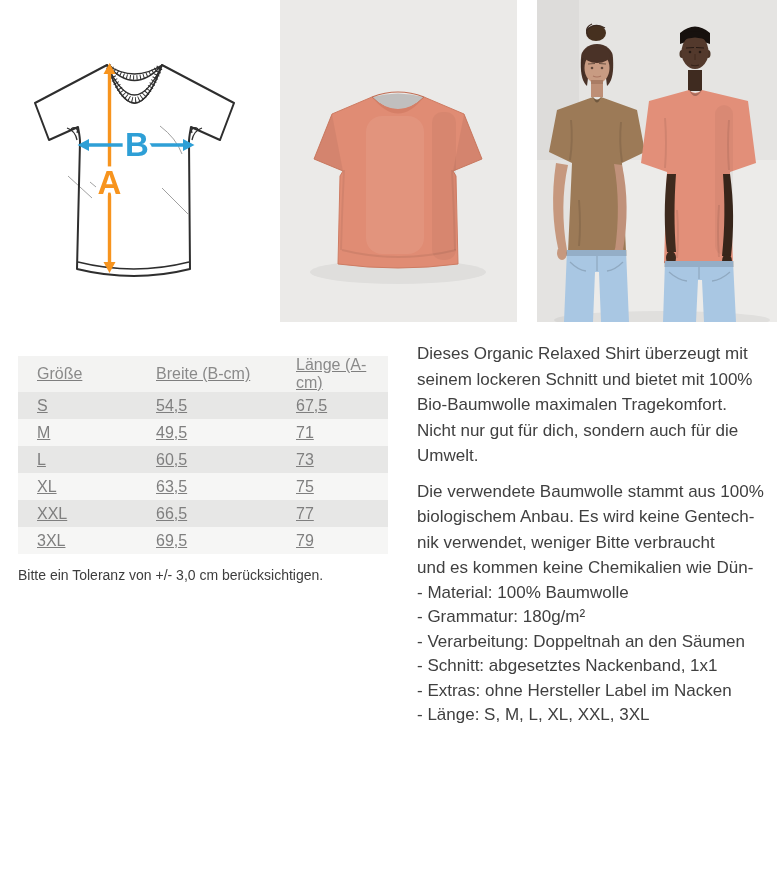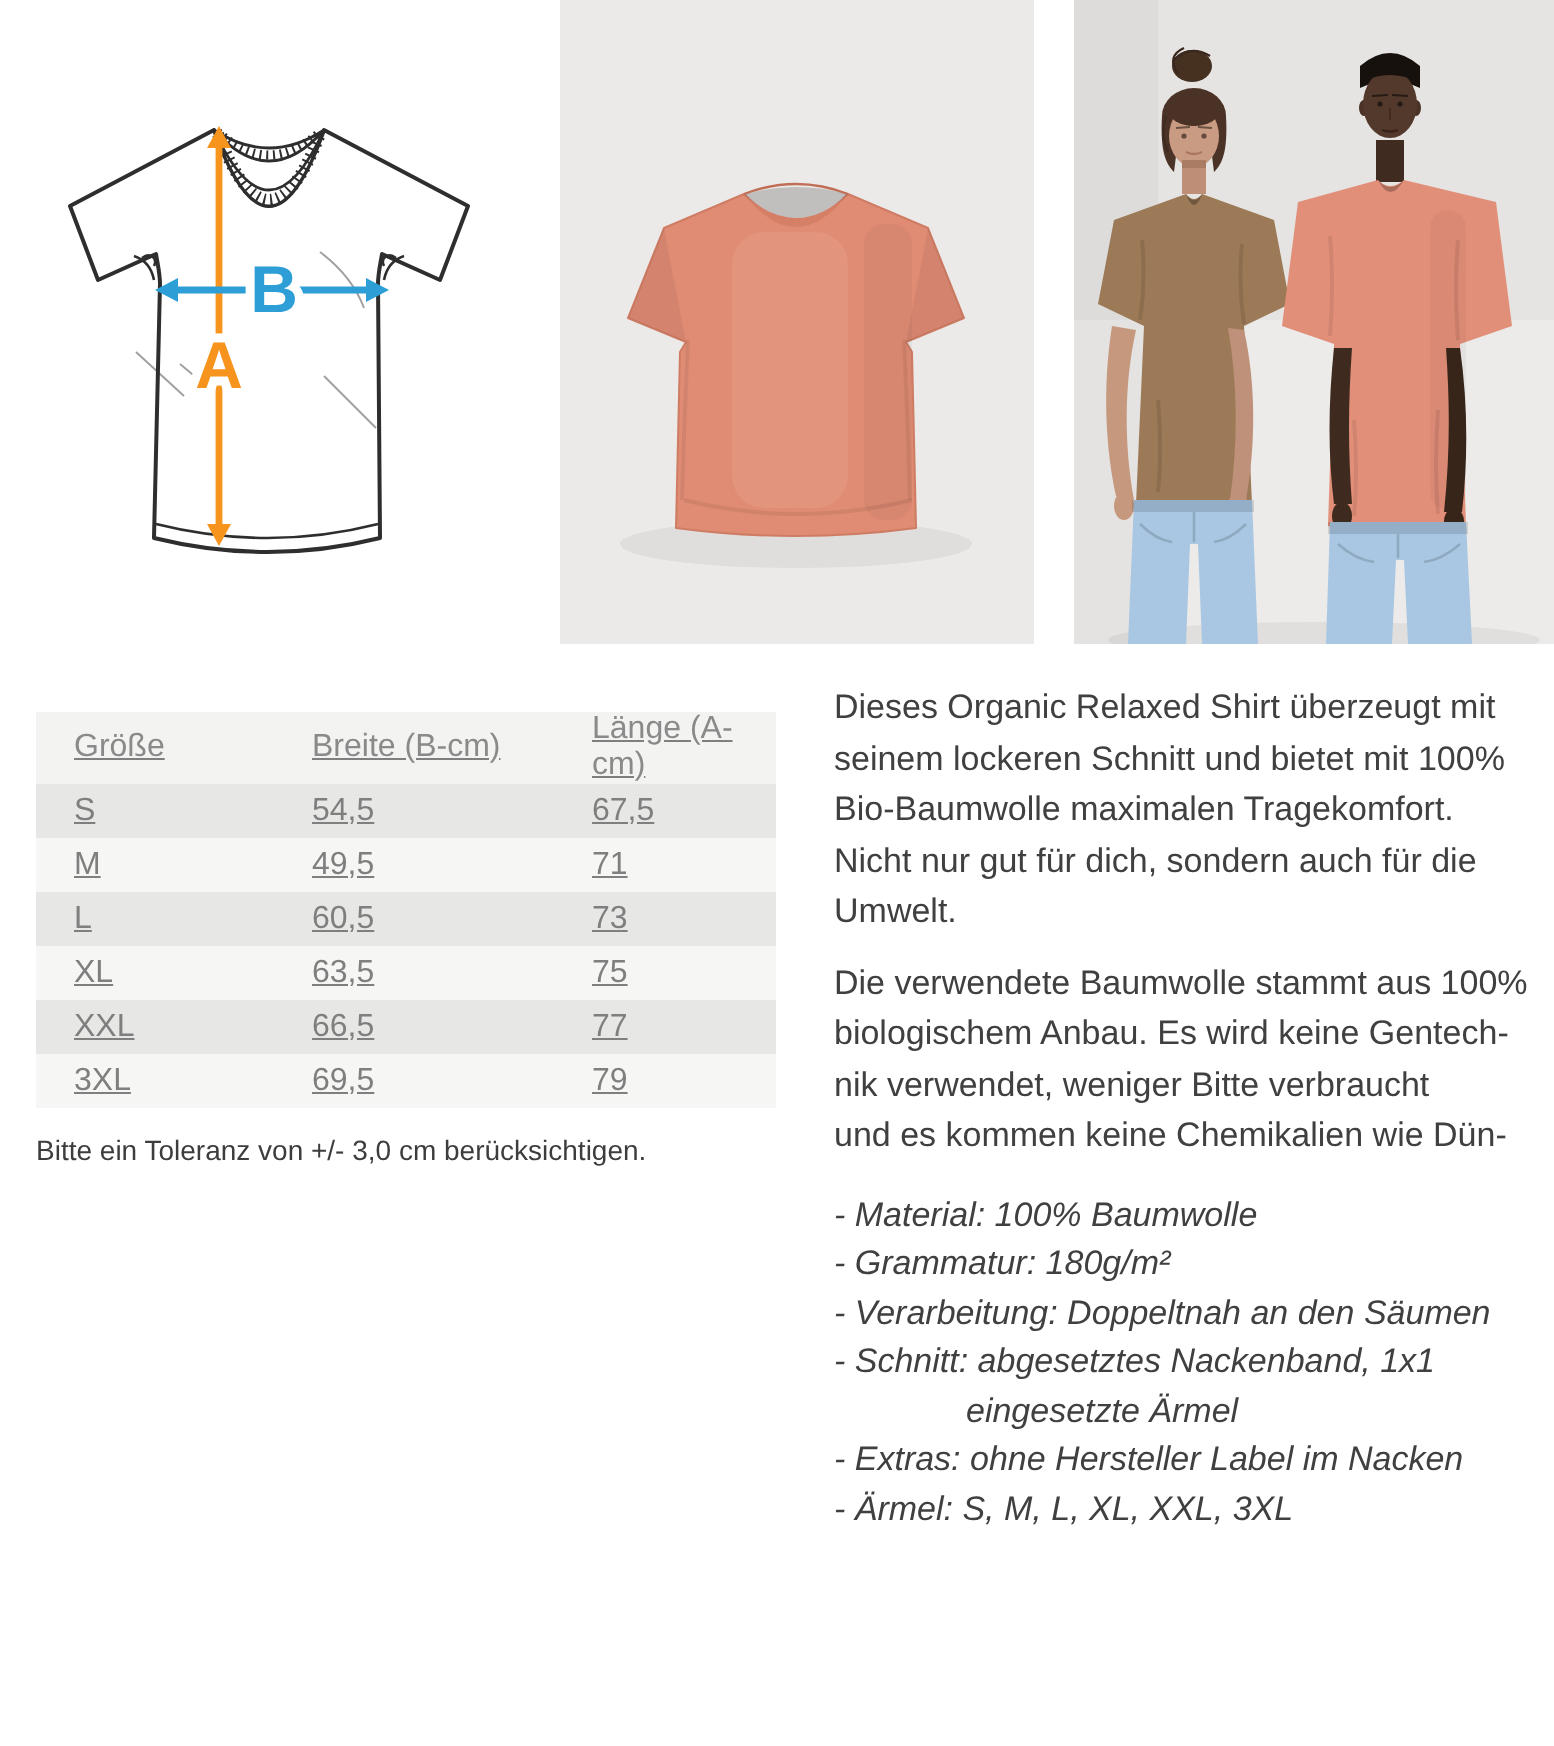--- a/index.html
+++ b/index.html
@@ -16,21 +16,21 @@
     height:29px;padding:0 0 0 19px;}
   table.size-table td{height:27px;padding:0 0 0 19px;}
   table.size-table tbody tr:nth-child(odd){background:#E7E7E6;}
   table.size-table tbody tr:nth-child(even){background:#F6F6F5;}
 
   .tolerance{position:absolute;left:18px;top:567px;margin:0;font-size:14px;color:#3D3D3D;}
 
   .desc{position:absolute;left:417px;top:341px;width:356px;font-size:17px;color:#404040;line-height:25.5px;}
   .desc p{margin:0;}
   .desc p.p2{margin-top:10px;}
-  .desc p.specs{margin-top:15px;line-height:24.5px;font-style:italic;}
+  .desc p.specs{line-height:24.5px;}
   .line{display:block;}
   .line.indent{padding-left:66px;}
 </style>
 </head>
 <body>
 
 <div class="page">
 
   <figure class="panel" id="panel-diagram">
     <svg width="240" height="305" viewBox="0 0 240 305">
@@ -226,19 +226,18 @@
       <span class="line">Die verwendete Baumwolle stammt aus 100%</span>
       <span class="line">biologischem Anbau. Es wird keine Gentech-</span>
       <span class="line">nik verwendet, weniger Bitte verbraucht</span>
       <span class="line">und es kommen keine Chemikalien wie Dün-</span>
     </p>
     <p class="specs">
       <span class="line">- Material: 100% Baumwolle</span>
       <span class="line">- Grammatur: 180g/m²</span>
       <span class="line">- Verarbeitung: Doppeltnah an den Säumen</span>
       <span class="line">- Schnitt: abgesetztes Nackenband, 1x1</span>
-      <span class="line indent">eingesetzte Ärmel</span>
       <span class="line">- Extras: ohne Hersteller Label im Nacken</span>
-      <span class="line">- Ärmel: S, M, L, XL, XXL, 3XL</span>
+      <span class="line">- Länge: S, M, L, XL, XXL, 3XL</span>
     </p>
   </div>
 
 </div>
 
 </body></html>

